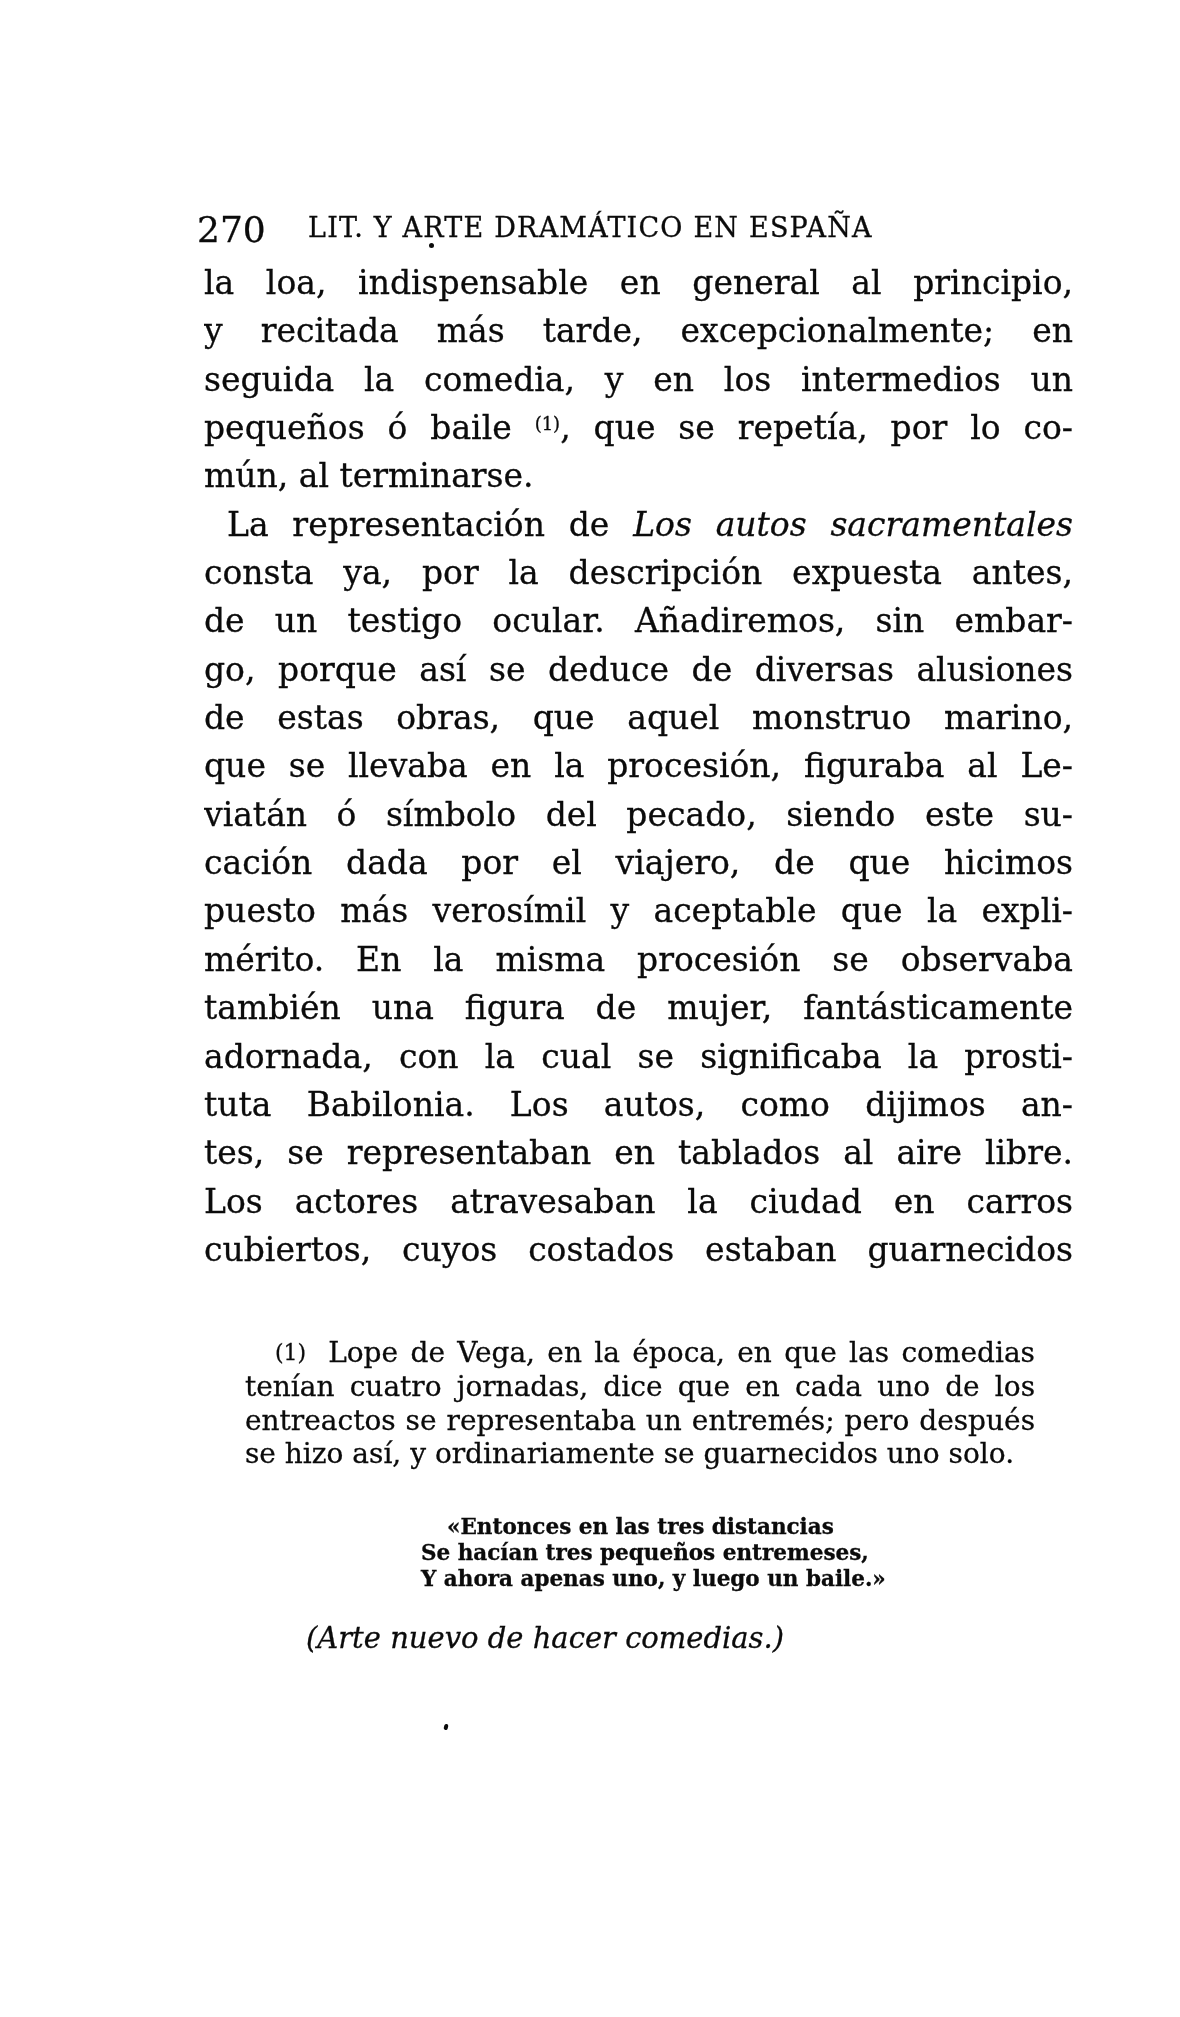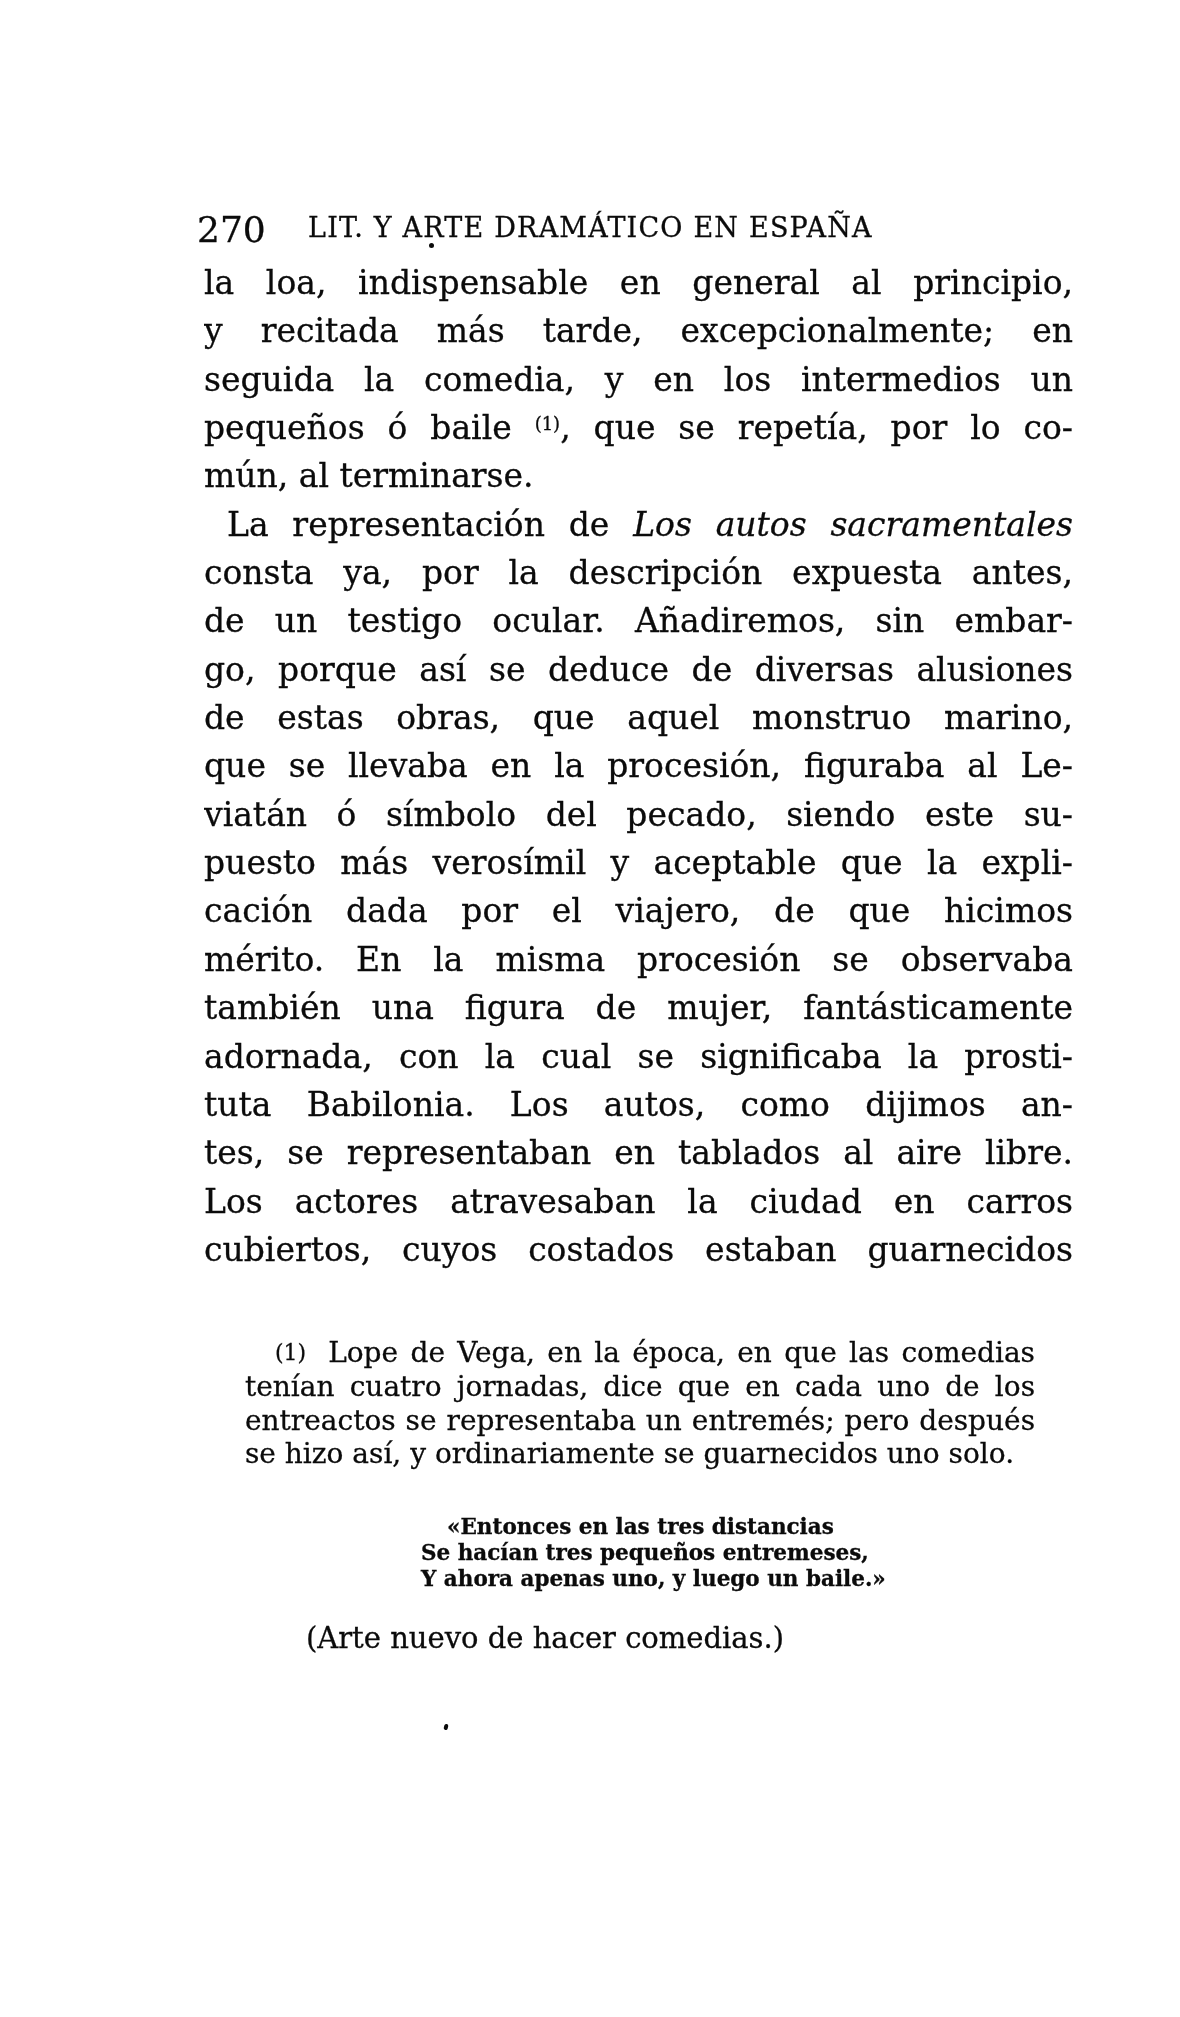--- a/index.html
+++ b/index.html
@@ -29,21 +29,21 @@
   .fline.justify::after{content:"";display:inline-block;width:100%;}
   .fline.short{text-align:left;text-align-last:left;}
   .fline.first{text-indent:30px;}
   .fn-marker{font-size:22px;position:relative;top:-2px;margin-right:22px;}
 
   
   .verse{position:absolute;left:421px;top:1514px;font-size:21.5px;line-height:26.2px;font-weight:bold;white-space:nowrap;}
   .vline.first{text-indent:26px;}
 
   
-  .attribution{position:absolute;left:306px;top:1620px;font-size:29px;line-height:36px;white-space:nowrap;}
+  .attribution{position:absolute;left:306px;top:1620px;font-size:29px;line-height:36px;font-style:italic;white-space:nowrap;}
 
   
   .wm-prefix{position:absolute;left:737px;top:1897px;font-size:17px;line-height:20px;
     font-family:"DejaVu Sans","Liberation Sans",sans-serif;color:#c2410c;}
   .wm-brand{position:absolute;left:833px;top:1884px;font-size:40px;line-height:44px;
     font-family:"DejaVu Serif","Liberation Serif",serif;color:#404040;}
 
   
   .artifact{position:absolute;background:#0b0b0b;border-radius:50%;}
   .artifact.a1{left:429px;top:243px;width:5px;height:5px;}
@@ -68,22 +68,22 @@
     <div class="bline short">mún, al terminarse.</div>
     <div class="bline justify indent">
       <span>La representación de </span><span class="ital">Los autos sacramentales</span>
     </div>
     <div class="bline justify">consta ya, por la descripción expuesta antes,</div>
     <div class="bline justify">de un testigo ocular. Añadiremos, sin embar-</div>
     <div class="bline justify">go, porque así se deduce de diversas alusiones</div>
     <div class="bline justify">de estas obras, que aquel monstruo marino,</div>
     <div class="bline justify">que se llevaba en la procesión, figuraba al Le-</div>
     <div class="bline justify">viatán ó símbolo del pecado, siendo este su-</div>
+    <div class="bline justify">cación dada por el viajero, de que hicimos</div>
     <div class="bline justify">puesto más verosímil y aceptable que la expli-</div>
-    <div class="bline justify">cación dada por el viajero, de que hicimos</div>
     <div class="bline justify">mérito. En la misma procesión se observaba</div>
     <div class="bline justify">también una figura de mujer, fantásticamente</div>
     <div class="bline justify">adornada, con la cual se significaba la prosti-</div>
     <div class="bline justify">tuta Babilonia. Los autos, como dijimos an-</div>
     <div class="bline justify">tes, se representaban en tablados al aire libre.</div>
     <div class="bline justify">Los actores atravesaban la ciudad en carros</div>
     <div class="bline justify">cubiertos, cuyos costados estaban guarnecidos</div>
   </div>
 
   <div class="footnote inked">

